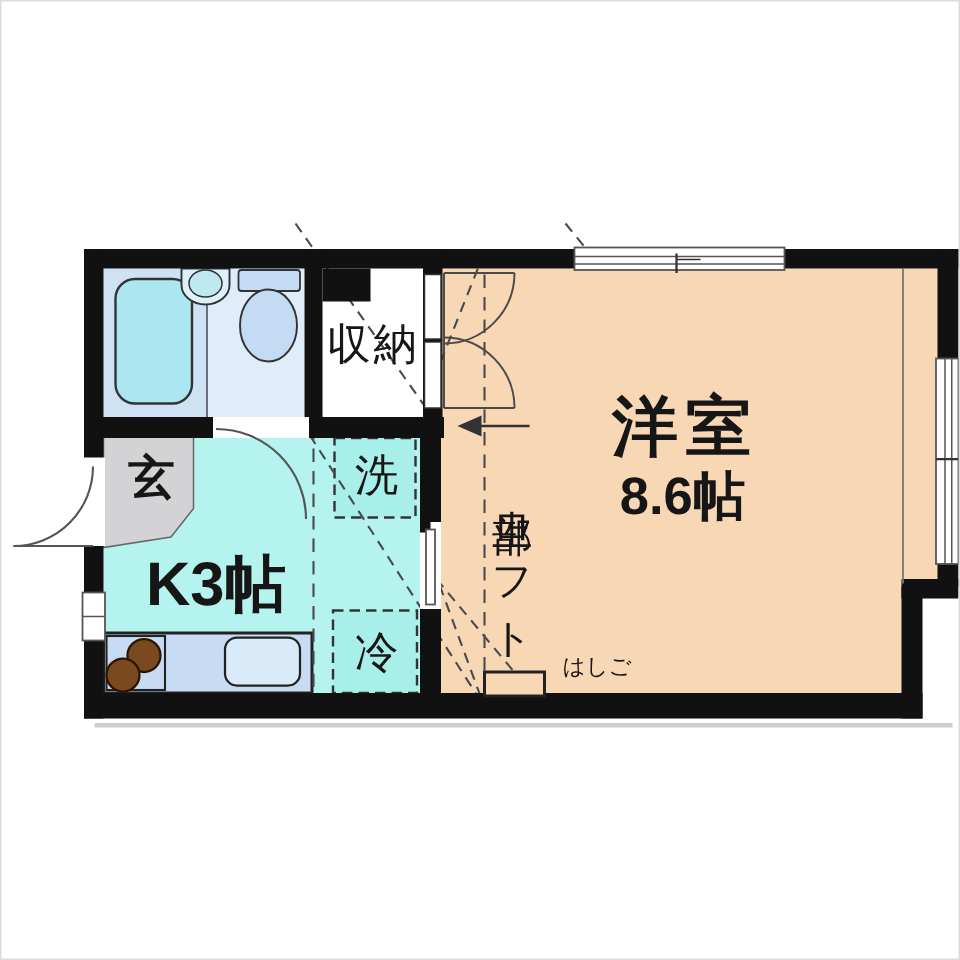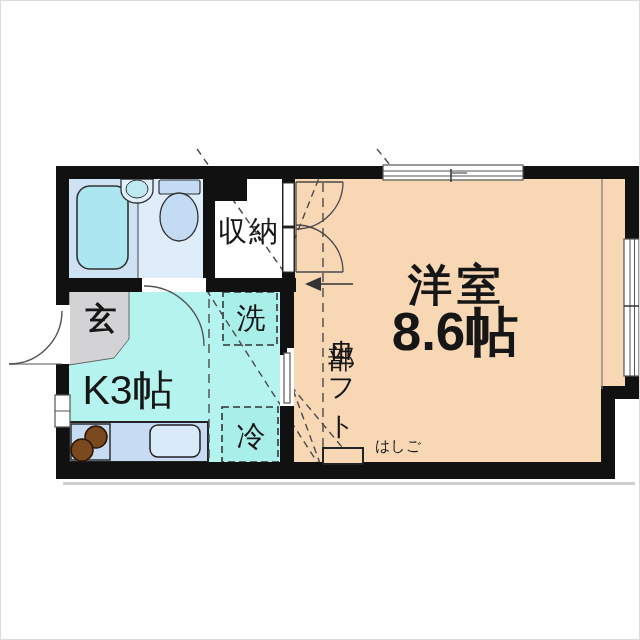--- a/index.html
+++ b/index.html
@@ -9,23 +9,23 @@
     font-family:"Liberation Sans","DejaVu Sans",sans-serif;
   }
   .plan-svg{position:absolute;left:0;top:0;}
   .lbl{
     position:absolute;transform:translate(-50%,-50%);
     color:#161616;white-space:nowrap;line-height:1;
     font-family:"Liberation Sans","DejaVu Sans",sans-serif;
   }
   .lbl-closet{left:248px;top:230px;font-size:29px;font-weight:500;letter-spacing:2px;}
   .lbl-room{left:456px;top:284px;font-size:44px;font-weight:600;letter-spacing:5px;}
-  .lbl-room-size{left:454px;top:330px;font-size:53px;font-weight:600;}
+  .lbl-room-size{left:454px;top:330px;font-size:35px;font-weight:600;}
   .lbl-entrance{left:100px;top:317px;font-size:31px;font-weight:600;}
-  .lbl-kitchen{left:127px;top:389px;font-size:41px;font-weight:400;}
+  .lbl-kitchen{left:143px;top:389px;font-size:41px;font-weight:700;}
   .lbl-washer{left:250px;top:317px;font-size:29px;font-weight:500;}
   .lbl-fridge{left:250px;top:435px;font-size:29px;font-weight:500;}
   .lbl-loft{
     left:340px;top:373px;font-size:27px;font-weight:500;
     writing-mode:vertical-rl;text-orientation:upright;letter-spacing:4px;
   }
   .lbl-ladder{left:397px;top:444px;font-size:15px;font-weight:500;}
 </style>
 </head>
 <body>

